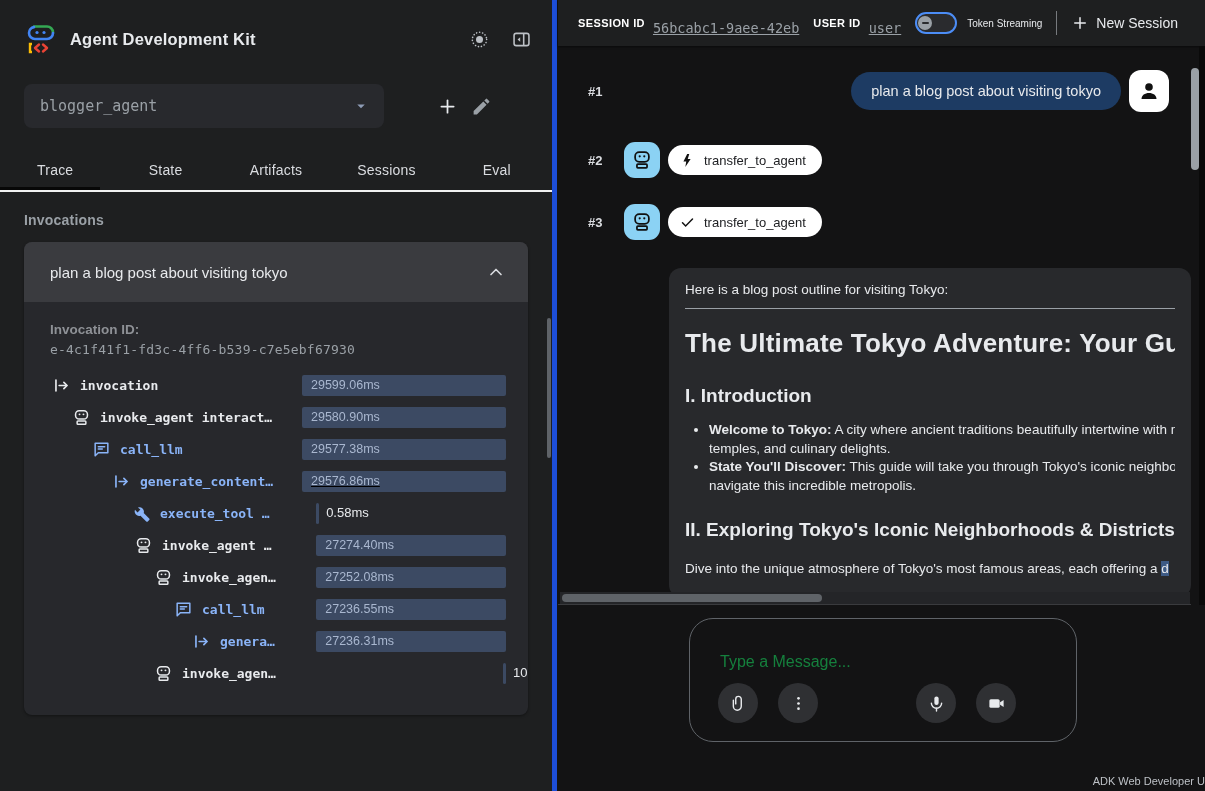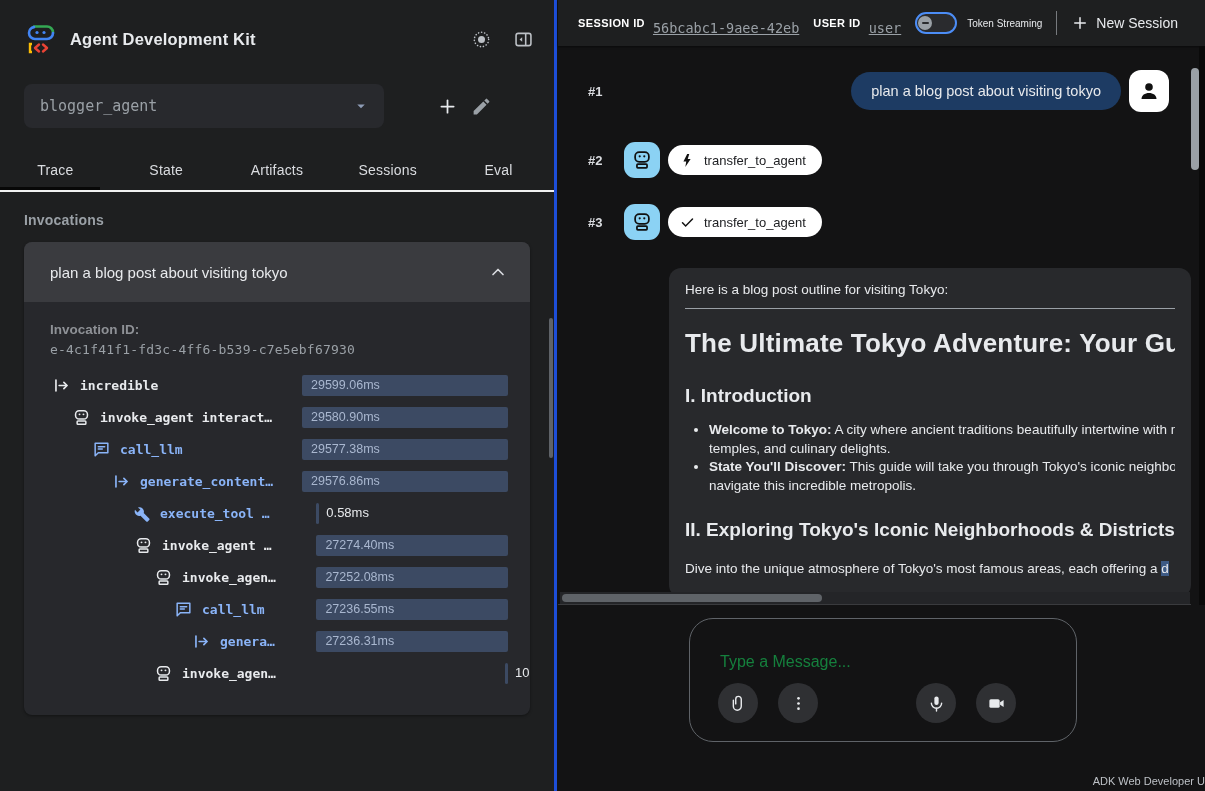--- a/index.html
+++ b/index.html
@@ -2,21 +2,21 @@
 <html style="--accent: #8ab4f8; --bar-fill: #3c4a63; --user-bubble: #1d3b63; --bot-avatar: #8bd2f4;"><head>
 <meta charset="utf-8">
 <style>
   * { margin:0; padding:0; box-sizing:border-box; }
   html,body { width:1205px; height:791px; overflow:hidden; background:#131314;
               font-family:"Liberation Sans", sans-serif; }
   .app { position:relative; width:1205px; height:791px; }
 
   
   .left-panel { position:absolute; left:0; top:0; width:557px; height:791px;
-                background:#1e1f20; border-right:3px solid #1d4ed8; }
+                background:#1e1f20; border-right:5px solid #1d4ed8; }
   .lp-header { height:78px; display:flex; align-items:center; padding:0 18px 0 26px; }
   .logo { width:30px; height:32px; flex:none; }
   .lp-title { margin-left:14px; font-size:16.5px; font-weight:bold; color:#e8eaed; flex:1;
               letter-spacing:.2px; }
   .icon-btn { width:26px; height:26px; display:flex; align-items:center; justify-content:center;
               color:#bdc1c6; cursor:pointer; margin-left:16px; }
   .icon-btn svg { width:21px; height:21px; }
 
   .agent-row { display:flex; align-items:center; padding:0 24px; margin-top:6px; }
   .agent-select { width:360px; height:44px; background:#28292d; border-radius:8px;
@@ -219,21 +219,21 @@
           <div id="trace-rows">
               <div class="trace-row">
                 <div class="t-left" style="padding-left: 2px;">
                   <span class="t-icon t-white">
                     <svg viewBox="0 0 24 24" fill="none" stroke="currentColor" stroke-width="2.1" stroke-linecap="round" stroke-linejoin="round">
                       <path d="M5 5v14"></path>
                       <path d="M9 12h9.5"></path>
                       <path d="M15 8l4 4-4 4"></path>
                     </svg>
                   </span>
-                  <span class="t-label t-white">incredible</span>
+                  <span class="t-label t-white">invocation</span>
                 </div>
                 <div class="t-barzone">
                   <div class="t-bar" style="left: 0%; width: 100%;">
                     <span class="t-dur-in">29599.06ms</span>
                   </div>
                 </div>
               </div>
               <div class="trace-row">
                 <div class="t-left" style="padding-left: 22px;">
                   <span class="t-icon t-white">
@@ -273,21 +273,21 @@
                   <span class="t-icon t-blue">
                     <svg viewBox="0 0 24 24" fill="none" stroke="currentColor" stroke-width="2.1" stroke-linecap="round" stroke-linejoin="round">
                       <path d="M5 5v14"></path>
                       <path d="M9 12h9.5"></path>
                       <path d="M15 8l4 4-4 4"></path>
                     </svg>
                   </span>
                   <span class="t-label t-blue">generate_content…</span>
                 </div>
                 <div class="t-barzone">
-                  <div class="t-bar" style="left: 0%; width: 100%;">
+                  <div class="t-bar" style="left: 0%; width: 100%; text-decoration: underline;">
                     <span class="t-dur-in">29576.86ms</span>
                   </div>
                 </div>
               </div>
               <div class="trace-row">
                 <div class="t-left" style="padding-left: 82px;">
                   <span class="t-icon t-blue">
                     <svg viewBox="0 0 24 24" fill="currentColor">
                       <path d="M22 18.6l-7.2-7.2a5.6 5.6 0 0 0-7.4-6.9L10.6 7 7 10.6 3.8 7.4a5.6 5.6 0 0 0 6.9 7.4l7.3 7.2a1.4 1.4 0 0 0 2 0l2-2a1.4 1.4 0 0 0 0-1.4z"></path>
                     </svg>

